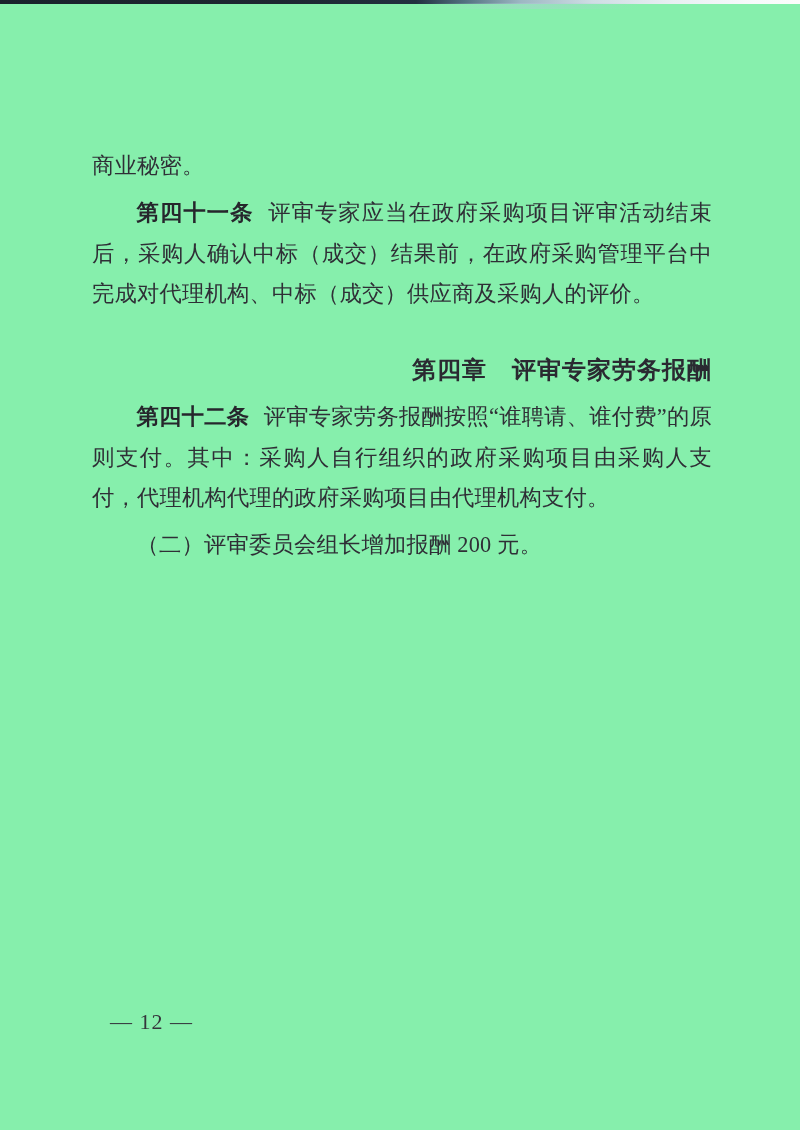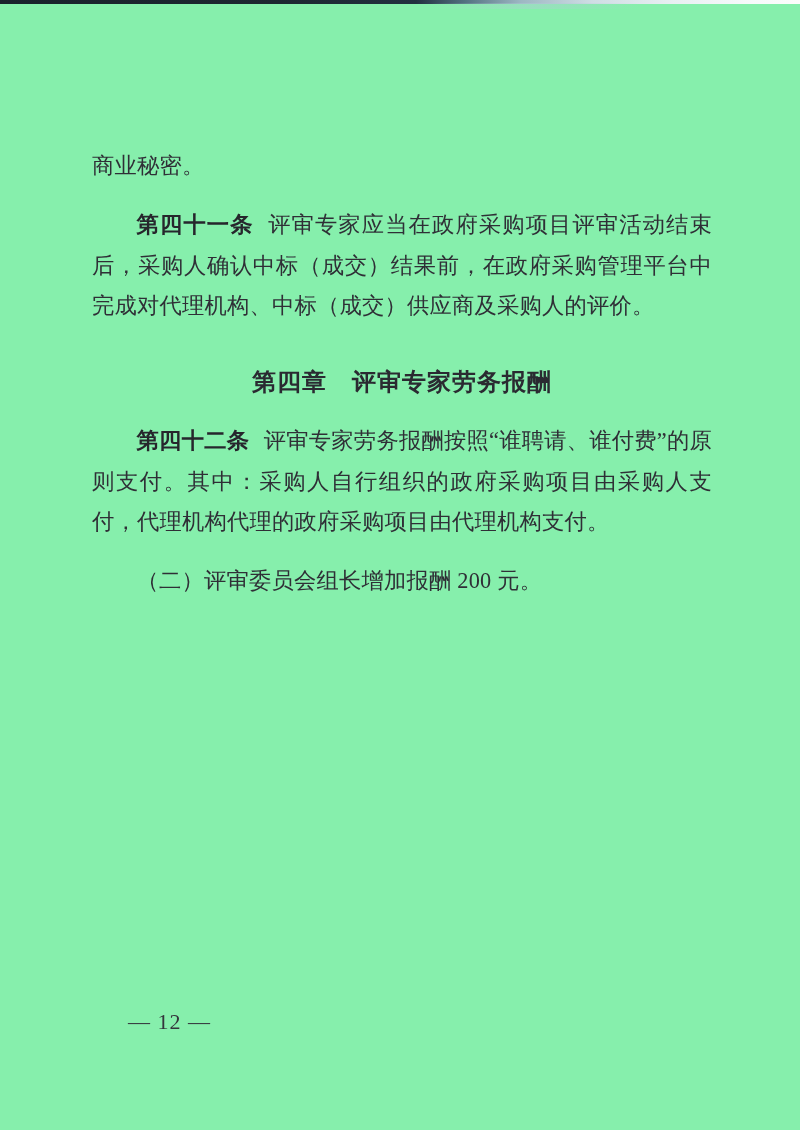--- a/index.html
+++ b/index.html
@@ -43,41 +43,41 @@
     width: 620px;
   }
   .para {
     margin: 0;
     font-size: 22.3px;
     line-height: 40.3px;
     text-align: justify;
     letter-spacing: 0.2px;
   }
   .indent { text-indent: 2em; }
-  .art { margin-top: 19px; }
+  .art { margin-top: 7px; }
   .artnum {
     font-weight: 700;
     color: #26262c;
     margin-right: 0.65em;
   }
   .chapter {
     margin-top: 36px;
     margin-bottom: 2px;
     text-indent: 0;
-    text-align: center;
+    text-align: right;
     font-family: "Liberation Sans", "DejaVu Sans", sans-serif;
     font-weight: 700;
     font-size: 24px;
     line-height: 40.3px;
     color: #2a2a31;
     letter-spacing: 1px;
   }
   .pagenum {
     position: absolute;
-    left: 128px;
+    left: 110px;
     top: 1002px;
     font-size: 22px;
     line-height: 40px;
     color: #35353c;
     letter-spacing: 1px;
   }
 </style>
 </head>
 <body>
 

